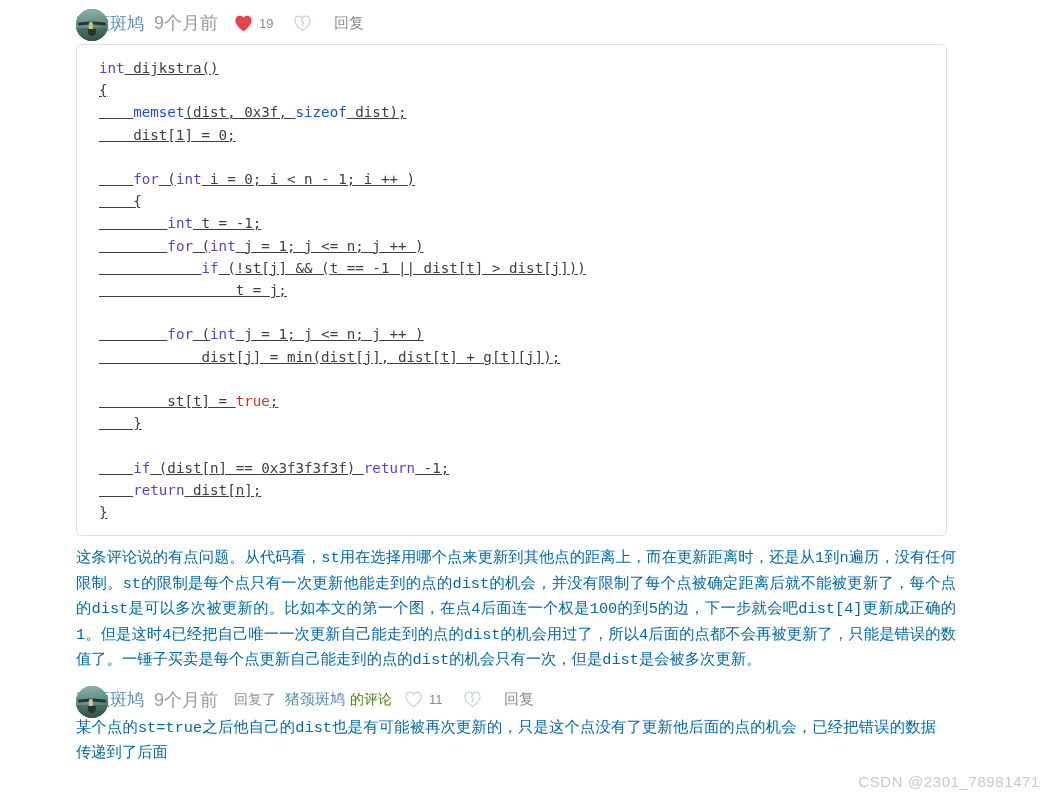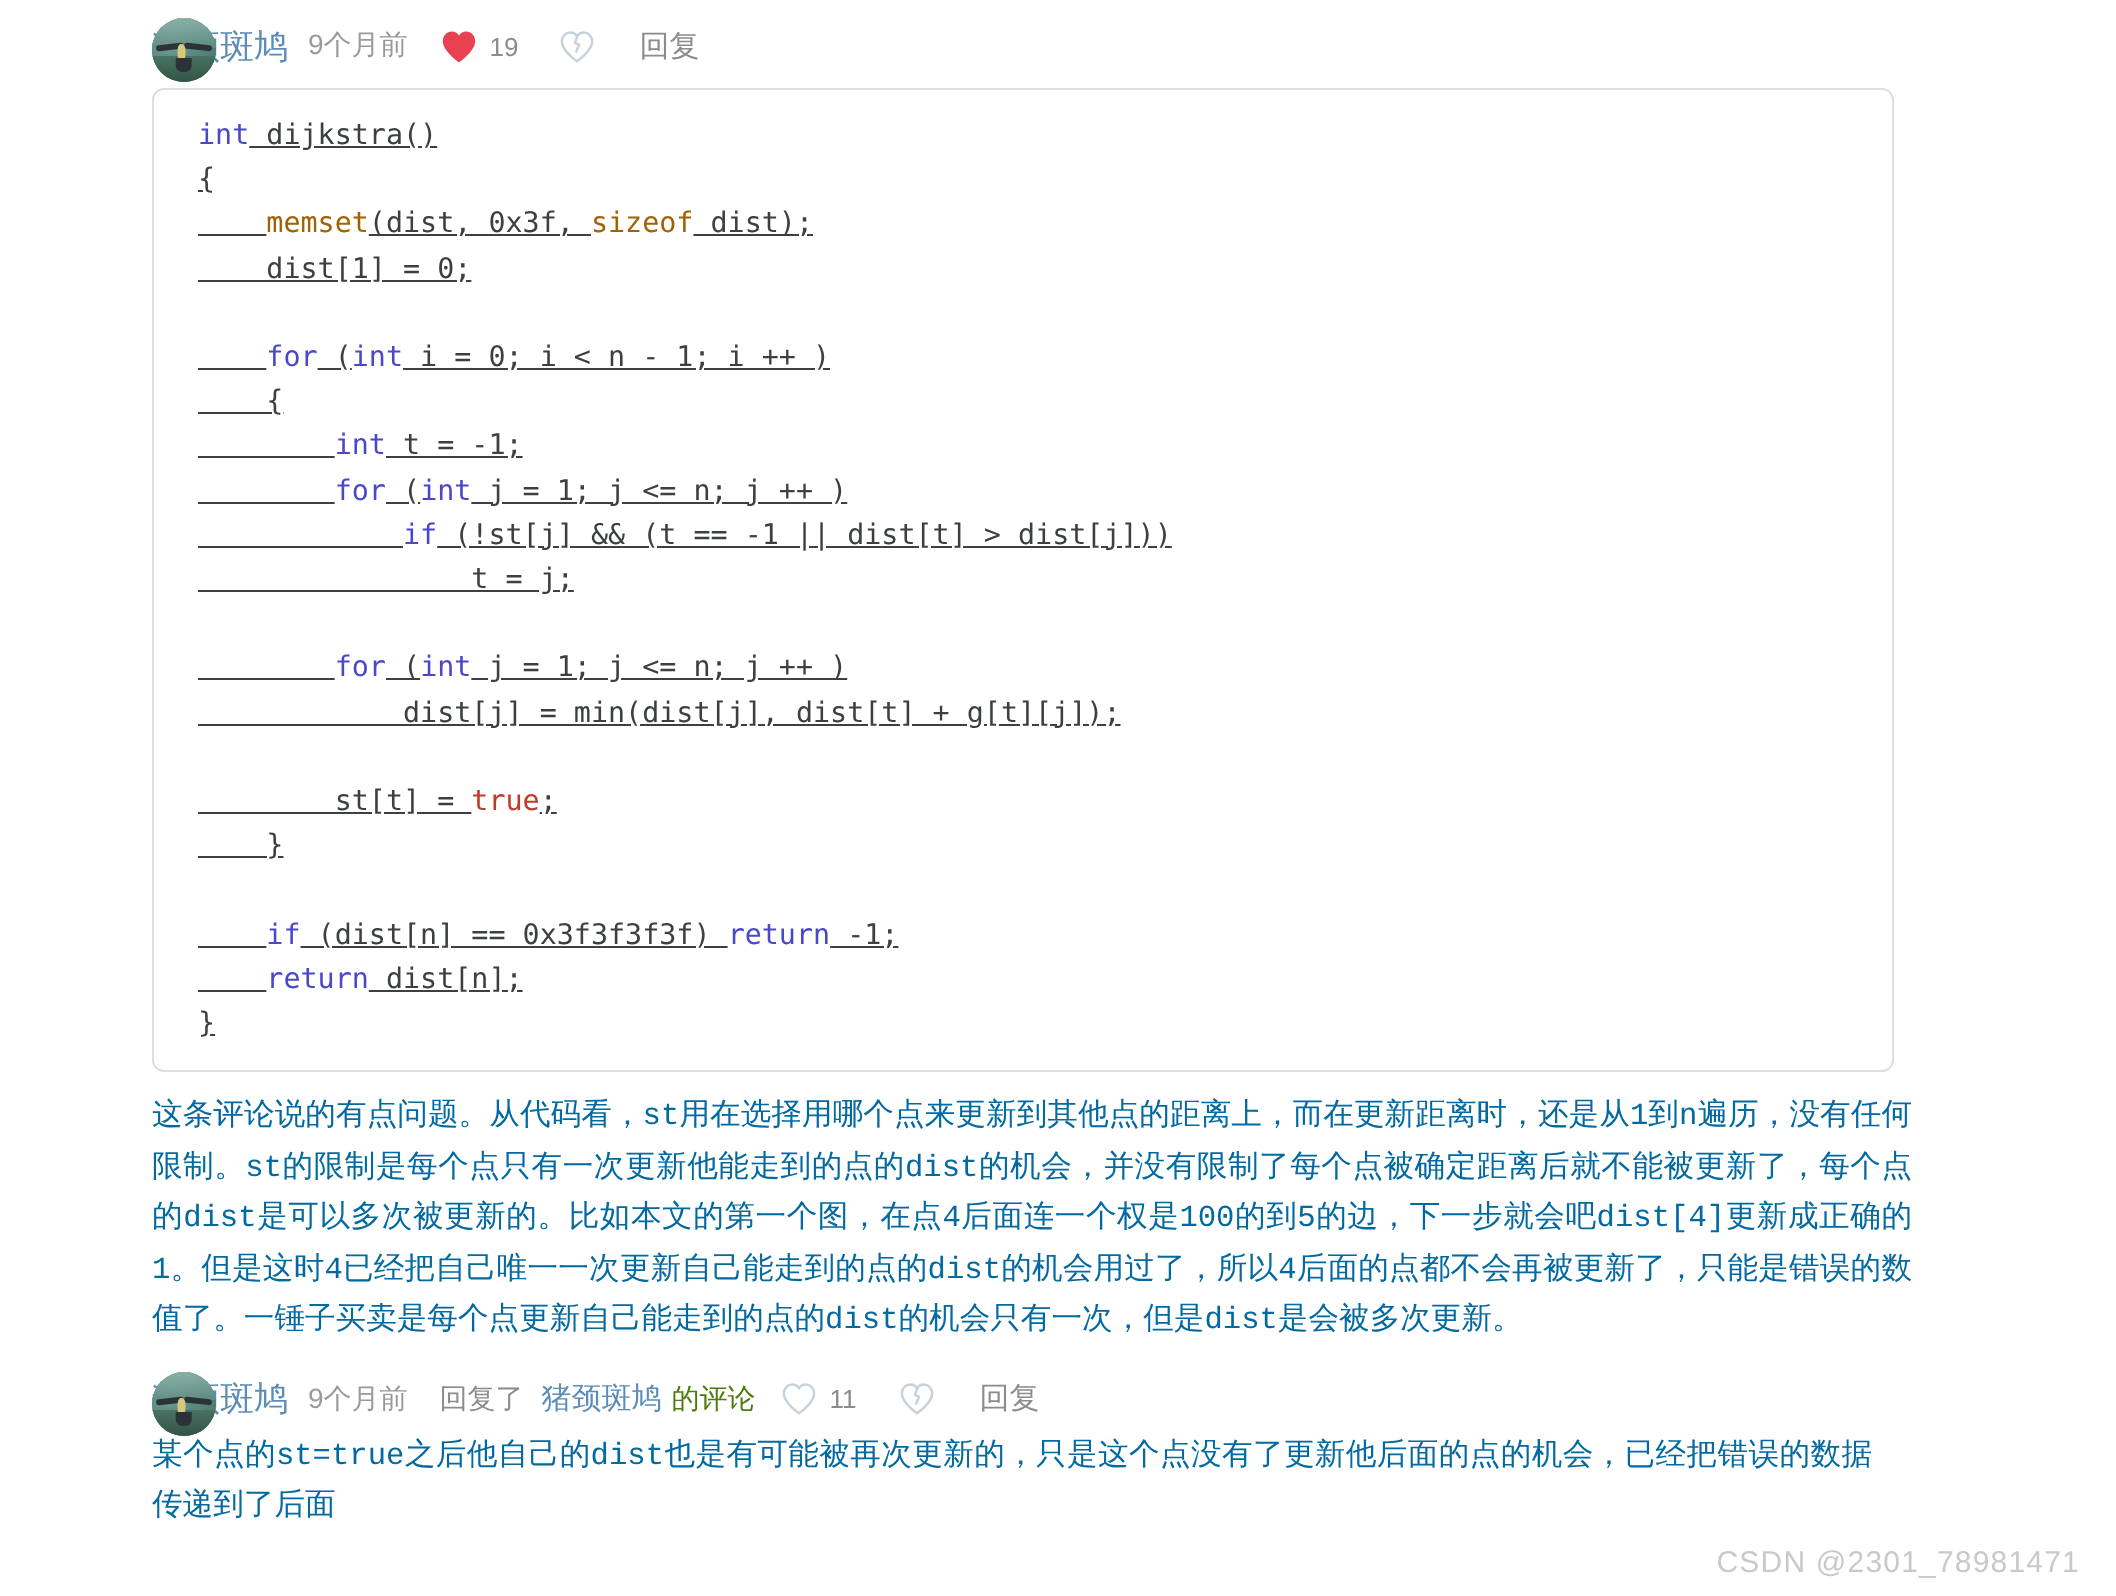--- a/index.html
+++ b/index.html
@@ -102,21 +102,21 @@
   }
   .username {
     color: #5b8db8;
     font-size: 17px;
     margin-right: 10px;
     cursor: pointer;
   }
   .username.inline { font-size: 15px; margin: 0 5px; }
   .timestamp {
     color: #9a9a9a;
-    font-size: 14px;
+    font-size: 18px;
     margin-right: 16px;
   }
   .reply-to {
     color: #8c8c8c;
     font-size: 14px;
     margin-right: 4px;
   }
   .reply-to-suffix {
     color: #4d7c0f;
     font-size: 14px;
@@ -158,21 +158,21 @@
     margin: 0;
     padding: 0 18px 0 22px;
     font-family: "DejaVu Sans Mono", "Liberation Mono", monospace;
     font-size: 14.2px;
     line-height: 22.2px;
     color: #3c4043;
     white-space: pre;
     tab-size: 4;
   }
   .kw   { color: #4b48c7; }   
-  .fn   { color: #a16207; }   
+  .fn   { color: #1d4ed8; }   
   .lit  { color: #c0392b; }   
   .pl   { color: #3c4043; text-decoration: underline; }   
 
   
   .para {
     font-family: Liberation Mono, monospace;
     font-size: 15.3px;
     line-height: 25.5px;
     color: #0369a1;
     width: 880px;

